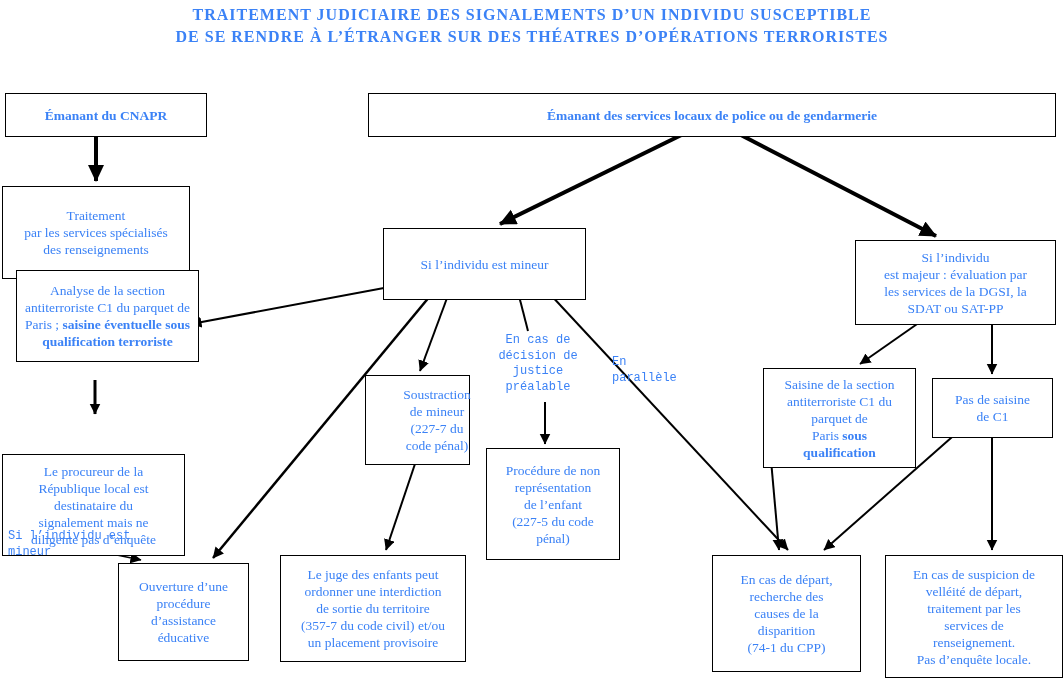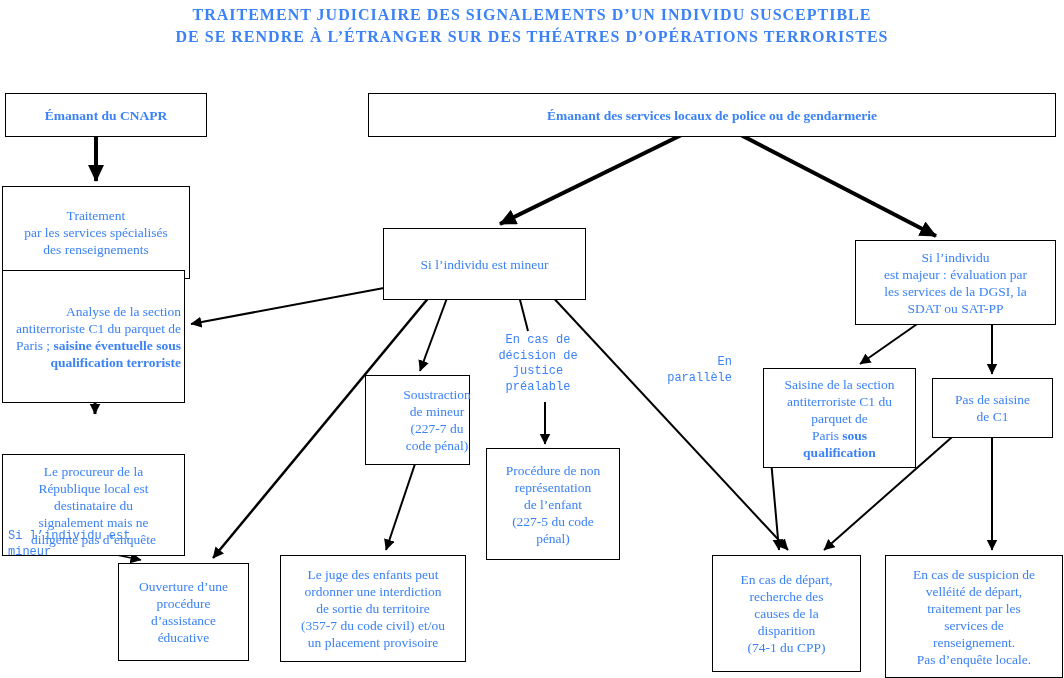--- a/index.html
+++ b/index.html
@@ -20,34 +20,34 @@
     white-space:pre-line; padding:2px 3px; box-sizing:border-box;
   }
   .bold { font-weight:bold; }
   .label {
     position:absolute; font-size:12px; line-height:1.3;
     white-space:pre-line; text-align:center;font-family:Liberation Mono, monospace;
   }
   .b-cnapr   { left:5px;   top:93px;  width:202px; height:44px; font-weight:bold; }
   .b-srv     { left:368px; top:93px;  width:688px; height:44px; font-weight:bold; }
   .b-trait   { left:2px;   top:186px; width:188px; height:93px; }
-  .b-ana     { left:2px;   top:270px; width:183px; height:133px;text-align:right; }
+  .b-ana     { left:16px;   top:270px; width:183px; height:92px; }
   .b-min     { left:383px; top:228px; width:203px; height:72px; }
   .b-maj     { left:855px; top:240px; width:201px; height:85px; }
   .b-sous    { left:365px; top:375px; width:105px; height:90px;padding-left:42px; }
   .b-nonrep  { left:486px; top:448px; width:134px; height:112px; }
   .b-sais    { left:763px; top:368px; width:153px; height:100px; }
   .b-passais { left:932px; top:378px; width:121px; height:60px; }
   .b-proc    { left:2px;   top:418px; width:183px; height:102px;margin-top:36px; }
   .b-ouv     { left:118px; top:563px; width:131px; height:98px; }
   .b-juge    { left:280px; top:555px; width:186px; height:107px; }
   .b-dep     { left:712px; top:555px; width:149px; height:117px; }
   .b-susp    { left:885px; top:555px; width:178px; height:123px; }
   .l-dec   { left:488px; top:333px; width:100px; }
-  .l-par   { left:612px; top:355px; width:84px; text-align:right;margin-left:36px; }
+  .l-par   { left:612px; top:355px; width:84px; text-align:left; }
   .l-simin { left:8px;   top:529px; width:164px; text-align:left; }
 </style>
 </head>
 <body>
 
 <div class="canvas">
 
   <div class="title">
     <div>TRAITEMENT JUDICIAIRE DES SIGNALEMENTS D’UN INDIVIDU SUSCEPTIBLE</div>
     <div>DE SE RENDRE À L’ÉTRANGER SUR DES THÉATRES D’OPÉRATIONS TERRORISTES</div>

